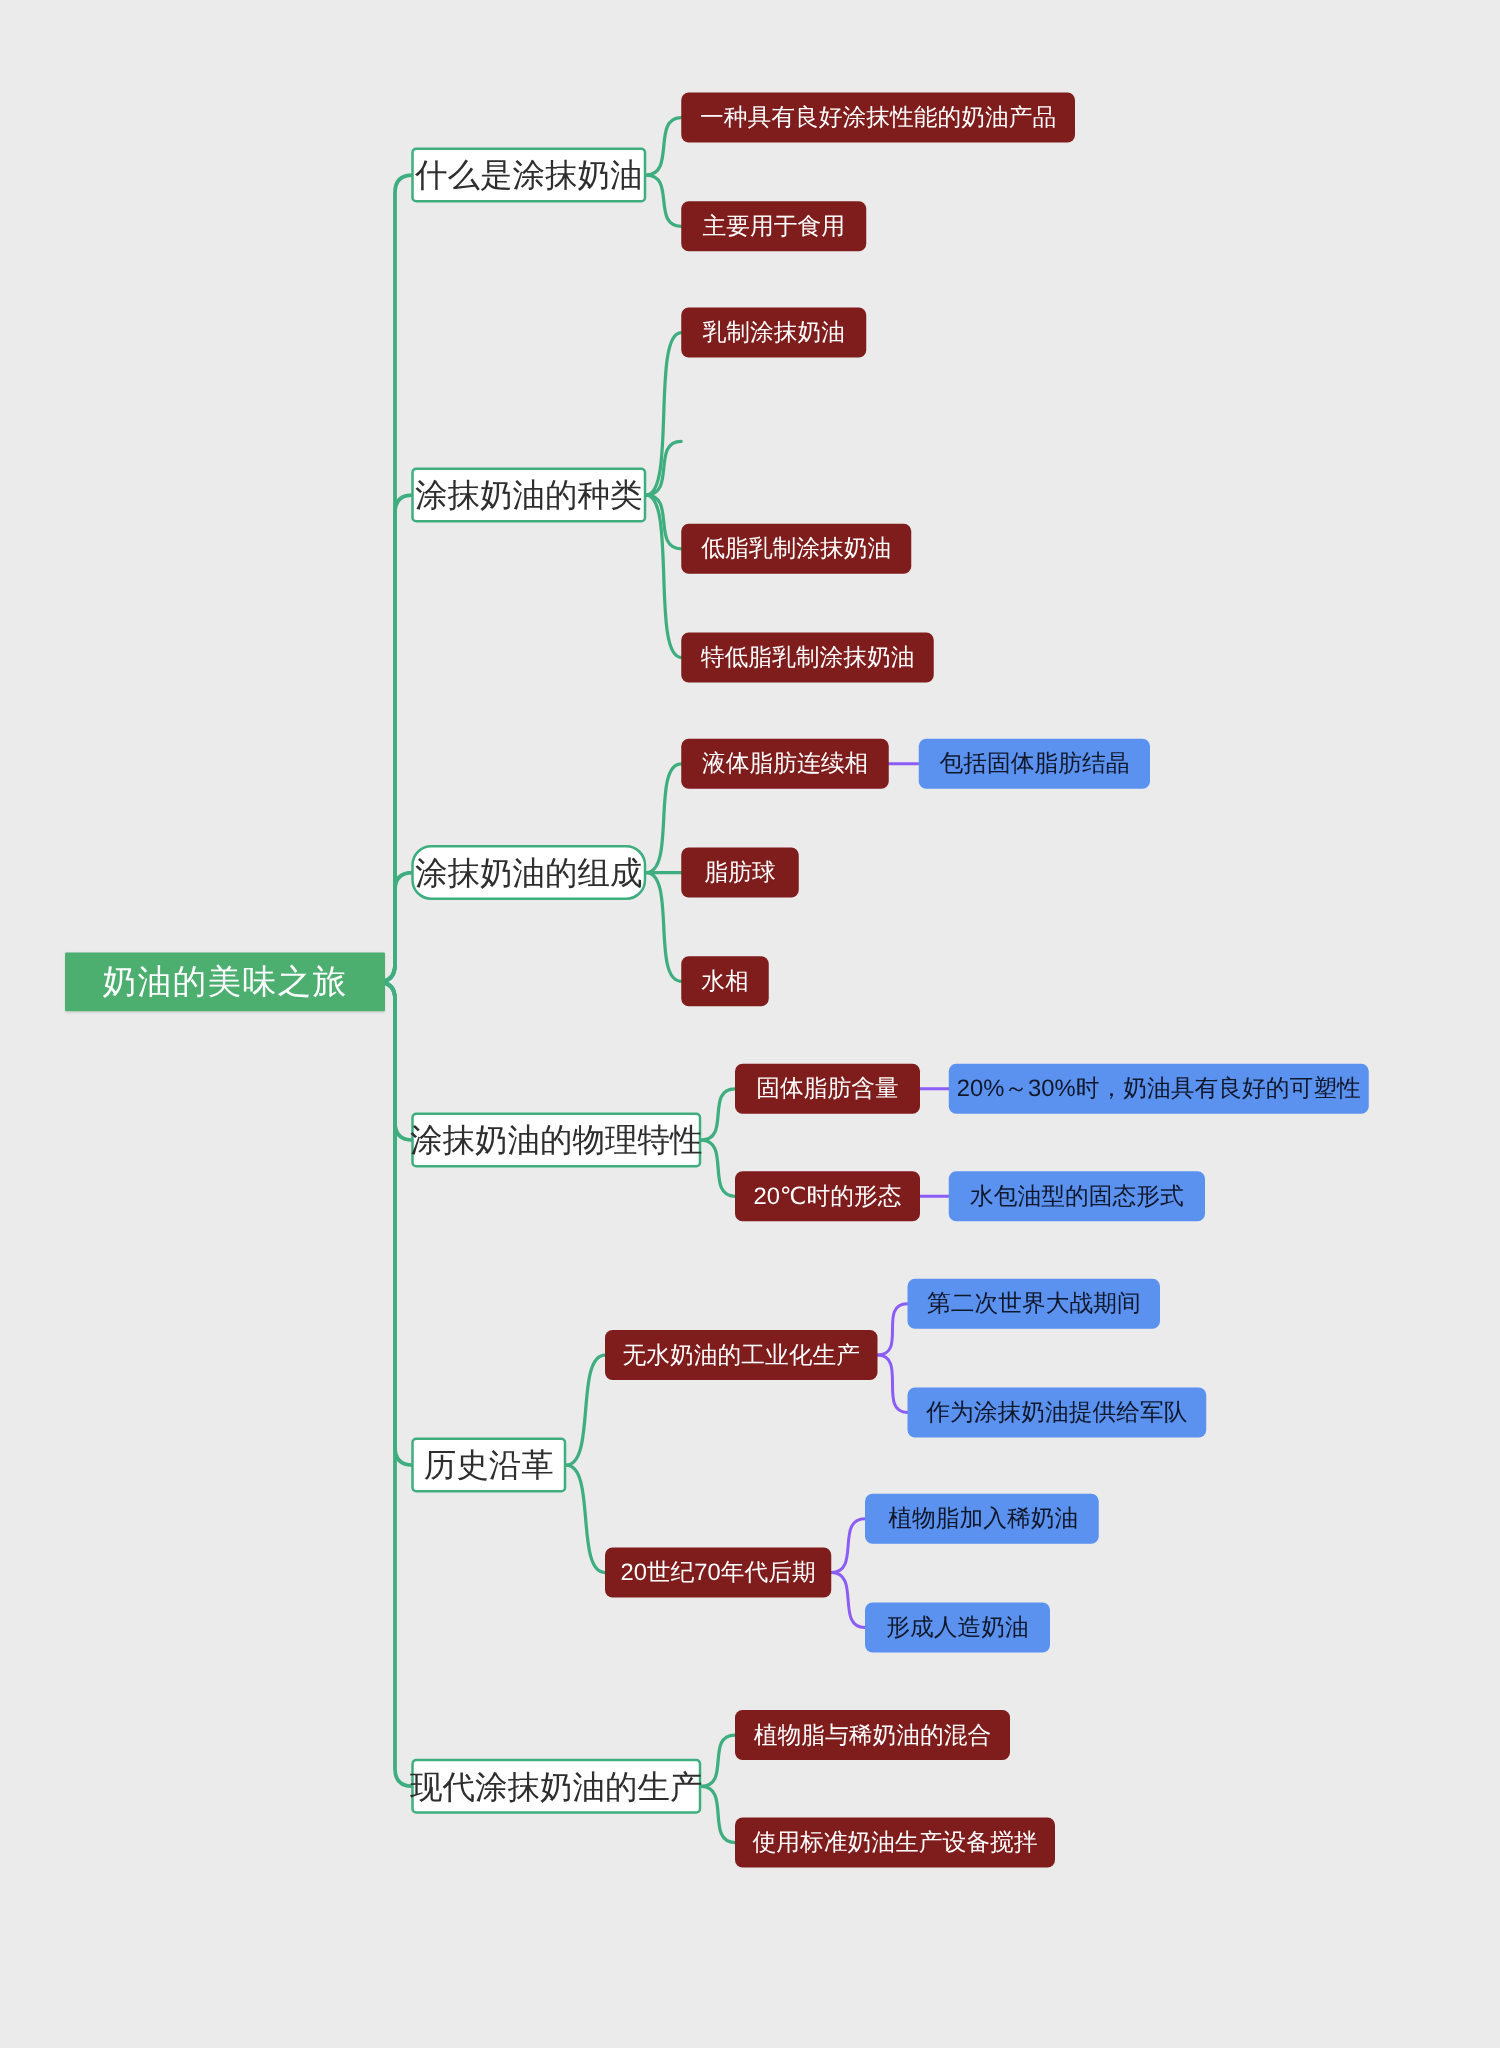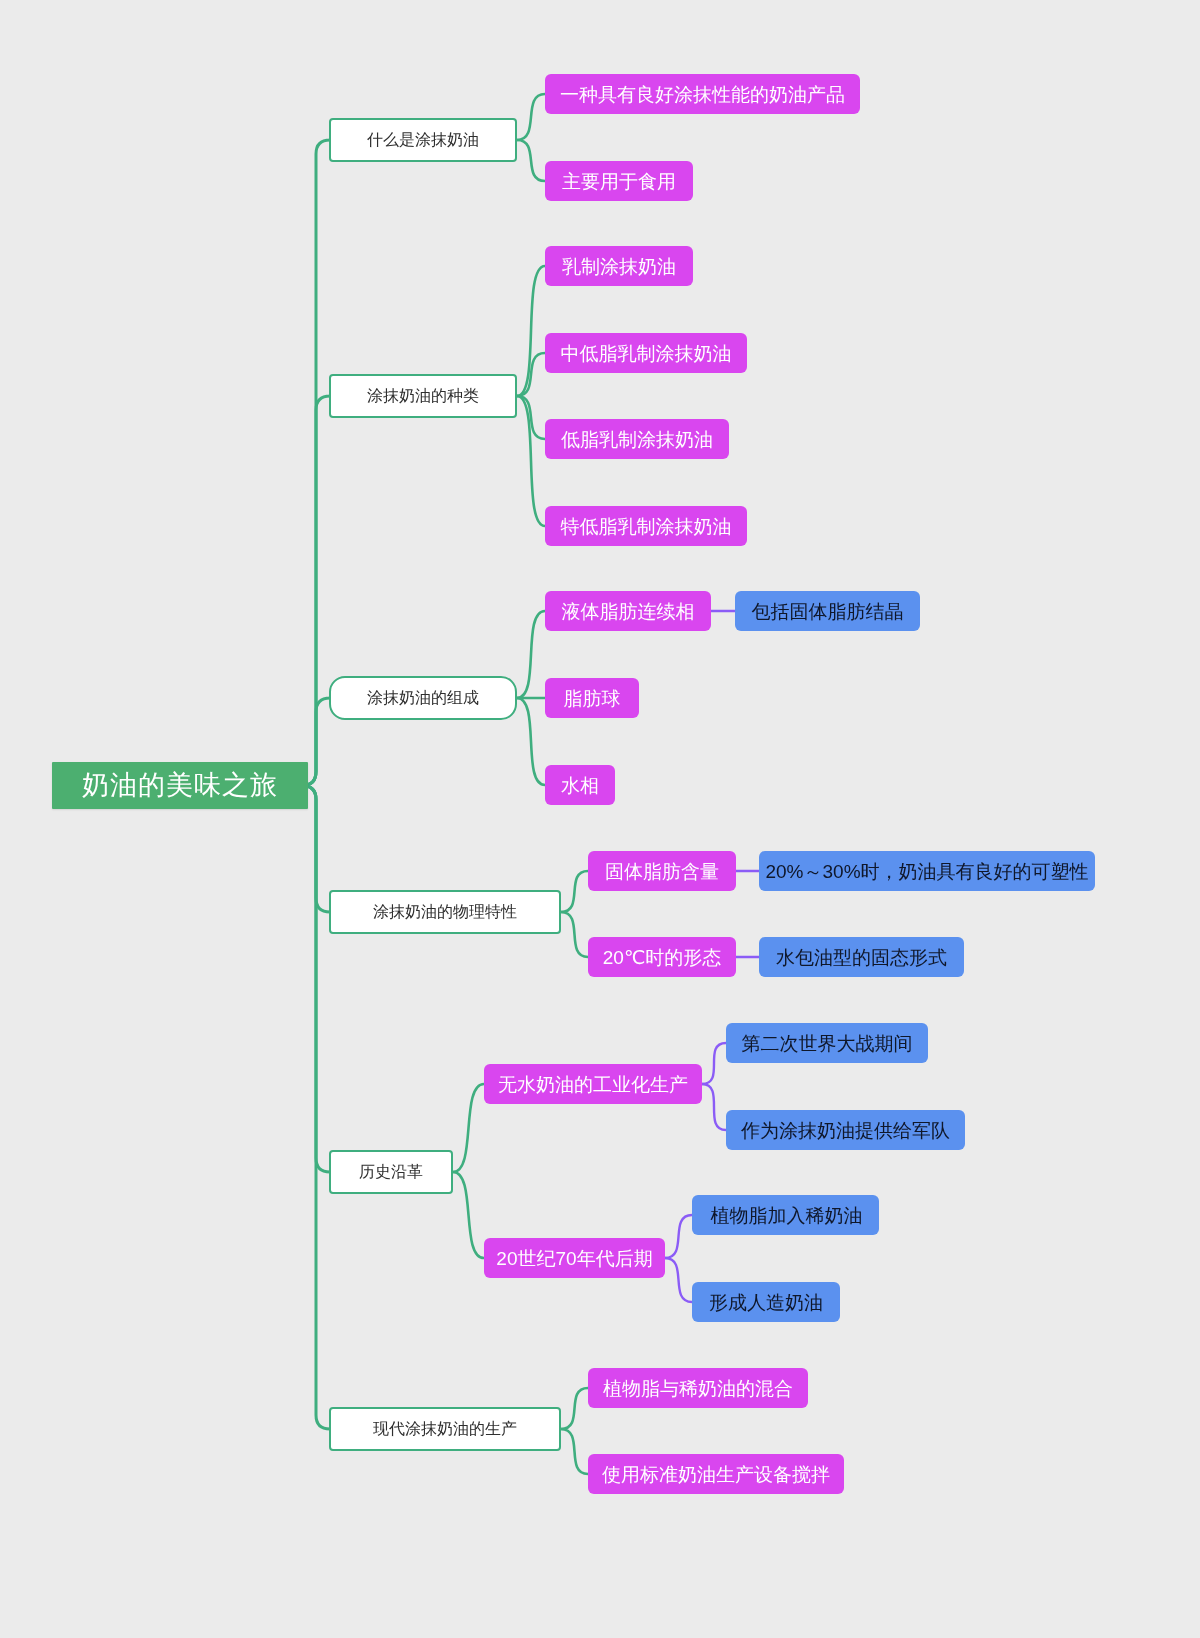--- a/index.html
+++ b/index.html
@@ -48,27 +48,27 @@
     letter-spacing: 1px;
     padding: 0 22px;
     box-shadow: 0 1px 2px rgba(0,0,0,0.10);
   }
   
   .node.lvl1 {
     background: #ffffff;
     color: #2e2e2e;
     border: 2.5px solid #3fae7f;
     border-radius: 4px;
-    font-size: 16px;
+    font-size: 26px;
     padding: 0 16px;
     justify-content: center;
   }
   
   .node.lvl2 {
-    background: #d946ef;
+    background: #7f1d1d;
     color: #ffffff;
     border-radius: 6px;
     font-size: 19px;
     padding: 0 16px;
     justify-content: center;
   }
   
   .node.lvl3 {
     background: #5b91ef;
     color: #0f172a;
@@ -119,23 +119,20 @@
       <span>一种具有良好涂抹性能的奶油产品</span>
     </div>
     <div class="node lvl2" style="left: 545px; top: 161px; width: 148px; height: 40px;">
       <span>主要用于食用</span>
     </div>
     <div class="node lvl1" style="left: 329px; top: 374px; width: 188px; height: 44px;">
       <span>涂抹奶油的种类</span>
     </div>
     <div class="node lvl2" style="left: 545px; top: 246px; width: 148px; height: 40px;">
       <span>乳制涂抹奶油</span>
-    </div>
-    <div class="node lvl2" style="left: 545px; top: 333px; width: 202px; height: 40px;">
-      <span>中低脂乳制涂抹奶油</span>
     </div>
     <div class="node lvl2" style="left: 545px; top: 419px; width: 184px; height: 40px;">
       <span>低脂乳制涂抹奶油</span>
     </div>
     <div class="node lvl2" style="left: 545px; top: 506px; width: 202px; height: 40px;">
       <span>特低脂乳制涂抹奶油</span>
     </div>
     <div class="node lvl1" style="left: 329px; top: 676px; width: 188px; height: 44px; border-radius: 16px;">
       <span>涂抹奶油的组成</span>
     </div>

